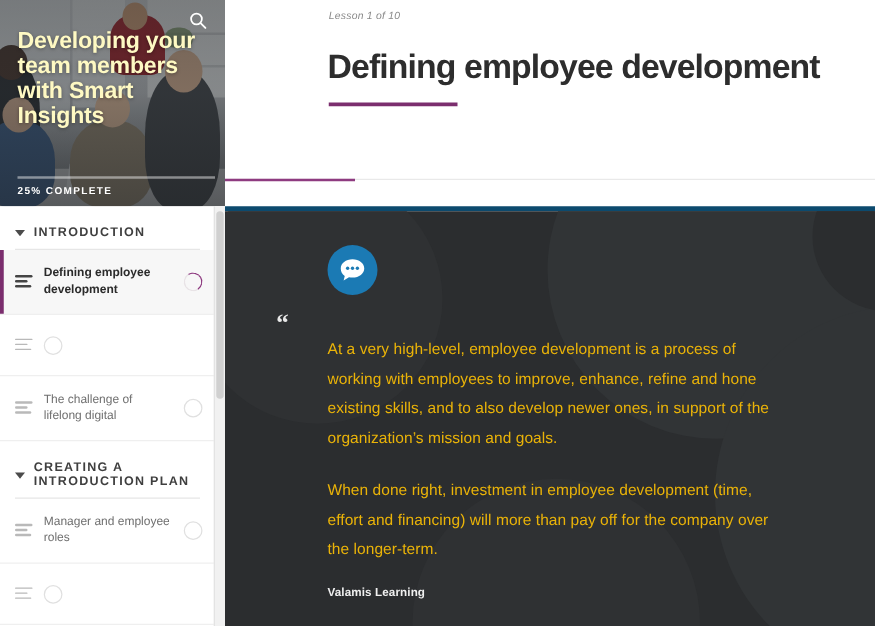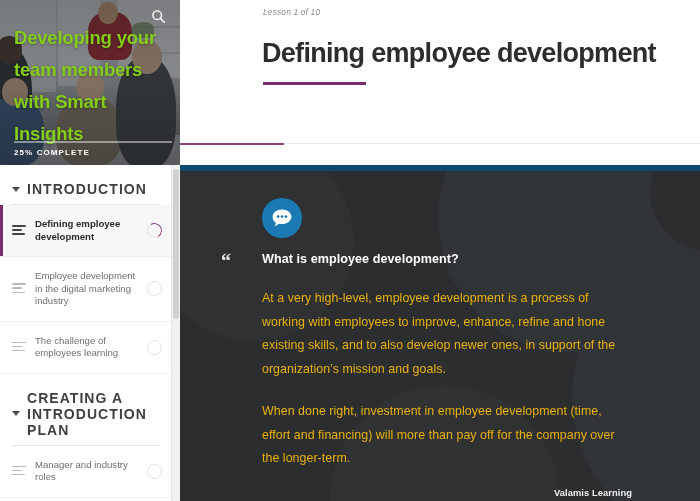--- a/index.html
+++ b/index.html
@@ -36,34 +36,34 @@
   .pE{right:48px;top:12px;width:44px;height:48px;background:#9e2a33;border-radius:40% 40% 25% 25%;}
   .pE-h{right:62px;top:2px;width:20px;height:22px;background:#c69a78;border-radius:50%;}
   .table{position:absolute;left:0;right:0;bottom:0;height:30px;background:#e9ebec;opacity:.55;}
   .laptop{position:absolute;left:54px;bottom:10px;width:46px;height:24px;background:#cfd3d6;opacity:.85;transform:skewX(-8deg);}
   .hero-tint{position:absolute;inset:0;background:linear-gradient(180deg,rgba(25,27,29,.50) 0%,rgba(25,27,29,.42) 45%,rgba(22,24,26,.58) 100%);}
 
   .search-btn{position:absolute;right:10px;top:4px;width:24px;height:24px;display:flex;align-items:center;justify-content:center;z-index:6;}
   .search-btn svg{display:block;}
 
   .hero-title{position:absolute;left:14px;top:22px;right:10px;z-index:5;
-    color:#84cc16;font-size:18.5px;line-height:32px;font-weight:bold;letter-spacing:-.2px;
+    color:#fef9c3;font-size:18.5px;line-height:20px;font-weight:bold;letter-spacing:-.2px;
     text-shadow:0 1px 3px rgba(0,0,0,.35);}
 
   .progress-wrap{position:absolute;left:14px;right:8px;bottom:8px;z-index:5;}
   .progress-track{height:2px;background:rgba(255,255,255,.45);width:100%;}
   .progress-fill{height:2px;background:#ffffff;width:0%;}
   .progress-label{margin-top:5px;color:#ffffff;font-size:8px;font-weight:bold;letter-spacing:1.1px;}
 
   
   .navscroll{position:relative;width:180px;height:336px;background:#fff;overflow:hidden;}
   .navinner{width:172px;}
   .sec-head{display:flex;align-items:center;gap:7px;padding:16px 12px 7px 12px;}
   .caret{width:0;height:0;border-left:4px solid transparent;border-right:4px solid transparent;border-top:5px solid #4b4b4b;}
-  .sec-title{font-size:14px;font-weight:bold;letter-spacing:1.05px;color:#3f3f3f;}
+  .sec-title{font-size:10px;font-weight:bold;letter-spacing:1.05px;color:#3f3f3f;}
   .sec-rule{height:1px;background:#e6e6e6;margin:0 12px 0 12px;}
 
   .nav-item{position:relative;display:flex;align-items:center;gap:9px;
             padding:13px 10px 13px 12px;min-height:22px;border-bottom:1px solid #efefef;}
   .nav-item.active{background:#f7f7f7;}
   .nav-item.active::before{content:"";position:absolute;left:0;top:0;bottom:0;width:3px;background:#7b2e6e;}
   .lines-icon{flex:0 0 14px;width:14px;height:11px;position:relative;}
   .lines-icon i{position:absolute;left:0;height:1.6px;background:#b9b9b9;border-radius:1px;}
   .nav-item.active .lines-icon i{background:#444;}
   .lines-icon i:nth-child(1){top:0;width:14px;}
@@ -72,21 +72,21 @@
   .nav-label{flex:1;font-size:9.6px;line-height:12.5px;color:#6f6f6f;}
   .nav-item.active .nav-label{color:#2b2b2b;font-weight:bold;}
   .status-ring{flex:0 0 13px;width:13px;height:13px;border-radius:50%;border:1.3px solid #e0e0e0;}
   .status-ring.partial{border-color:#e8e3e6;border-top-color:#8e3b80;border-right-color:#8e3b80;transform:rotate(12deg);}
 
   .sb-track{position:absolute;right:0;top:165px;width:8px;height:336px;background:#f1f1f1;border-left:1px solid #e3e3e3;}
   .sb-thumb{position:absolute;left:1px;top:4px;width:6px;height:150px;background:#d0d0d0;border-radius:3px;}
 
   
   .main{position:relative;width:520px;height:501px;flex:0 0 520px;background:#fff;}
-  .mhead{position:relative;height:165px;background:#fff;border-bottom:6px solid #0c4a6e;}
+  .mhead{position:relative;height:165px;background:#fff;border-bottom:4px solid #0c4a6e;}
   .lesson-meta{position:absolute;left:83px;top:7px;font-size:8.3px;font-style:italic;color:#8a8a8a;letter-spacing:.2px;}
   .mtitle{position:absolute;left:82px;top:20px;right:10px;font-size:27px;line-height:31px;font-weight:bold;color:#2d2d2d;letter-spacing:-.7px;}
   .accent-rule{position:absolute;left:83px;top:82px;width:103px;height:3px;background:#7b2e6e;}
   .head-progress{position:absolute;left:0;bottom:21px;width:100%;height:1px;background:#e9e9e9;}
   .head-progress-fill{position:absolute;left:0;top:0;height:1.6px;width:105px;background:#8e3b80;}
 
   
   .mbody{position:relative;height:335px;background:#2b2d2f;overflow:hidden;}
   .deco{position:absolute;border-radius:50%;}
   .d1{left:258px;top:-88px;width:270px;height:270px;background:#313436;}
@@ -97,21 +97,21 @@
 
   .bubble{position:absolute;left:82px;top:27px;width:40px;height:40px;border-radius:50%;background:#1b7ab4;
           display:flex;align-items:center;justify-content:center;z-index:3;}
   .quote-mark{position:absolute;left:41px;top:80px;color:#e9e9e9;font-size:20px;font-weight:bold;
               font-family:"Liberation Serif", serif;line-height:1;z-index:3;}
 
   .qcontent{position:absolute;left:82px;top:80px;right:68px;z-index:3;}
   .q-head{font-size:12.6px;font-weight:bold;color:#ffffff;line-height:17px;letter-spacing:.05px;}
   .q-para{margin-top:19px;font-size:12.4px;line-height:23.5px;color:#eab308;letter-spacing:.05px;}
   .q-para.second{}
-  .q-attrib{margin-top:17px;font-size:9.3px;font-weight:bold;color:#f0f0f0;letter-spacing:.1px;text-align:right;}
+  .q-attrib{margin-top:17px;font-size:9.3px;font-weight:bold;color:#f0f0f0;letter-spacing:.1px;}
 </style>
 </head>
 <body>
 
 <div class="app">
 
   <aside class="sidebar">
 
     <div class="hero">
       <div class="hero-photo">
@@ -172,47 +172,46 @@
           <span class="nav-label">Defining employee development</span>
           <span class="status-ring partial"></span>
         </div>
 
         <div class="nav-item">
           <span class="lines-icon">
               <i></i>
               <i></i>
               <i></i>
             </span>
-          <span class="nav-label">Employee development in the digital marketing industry</span>
-          <span class="status-ring"></span>
-        </div>
-
-        <div class="nav-item">
-          <span class="lines-icon">
-              <i></i>
-              <i></i>
-              <i></i>
-            </span>
-          <span class="nav-label">The challenge of employees learning</span>
+          <span class="status-ring"></span>
+        </div>
+
+        <div class="nav-item">
+          <span class="lines-icon">
+              <i></i>
+              <i></i>
+              <i></i>
+            </span>
+          <span class="nav-label">The challenge of lifelong digital</span>
           <span class="status-ring"></span>
         </div>
 
         <div class="sec-head">
           <span class="caret"></span>
           <span class="sec-title">CREATING A INTRODUCTION PLAN</span>
         </div>
         <div class="sec-rule"></div>
 
         <div class="nav-item">
           <span class="lines-icon">
               <i></i>
               <i></i>
               <i></i>
             </span>
-          <span class="nav-label">Manager and industry roles</span>
+          <span class="nav-label">Manager and employee roles</span>
           <span class="status-ring"></span>
         </div>
 
         <div class="nav-item">
           <span class="lines-icon">
               <i></i>
               <i></i>
               <i></i>
             </span>
           <span class="status-ring"></span>
@@ -249,21 +248,20 @@
           <path d="M12 2.4c5.3 0 9.4 3.2 9.4 7.3 0 4-4.1 7.3-9.4 7.3-1 0-1.9-.1-2.8-.3l-4.3 2.6.9-3.6C3.7 14.4 2.6 12.2 2.6 9.7 2.6 5.6 6.7 2.4 12 2.4z" fill="#ffffff"></path>
           <circle cx="8.1" cy="9.6" r="1.35" fill="#1b7ab4"></circle>
           <circle cx="12" cy="9.6" r="1.35" fill="#1b7ab4"></circle>
           <circle cx="15.9" cy="9.6" r="1.35" fill="#1b7ab4"></circle>
         </svg>
       </div>
 
       <div class="quote-mark">“</div>
 
       <div class="qcontent">
-        <div class="q-head">What is employee development?</div>
         <p class="q-para">At a very high-level, employee development is a process of working with employees to improve, enhance, refine and hone existing skills, and to also develop newer ones, in support of the organization’s mission and goals.</p>
         <p class="q-para second">When done right, investment in employee development (time, effort and financing) will more than pay off for the company over the longer-term.</p>
         <div class="q-attrib">Valamis Learning</div>
       </div>
     </div>
 
   </section>
 </div>
 
 </body></html>

